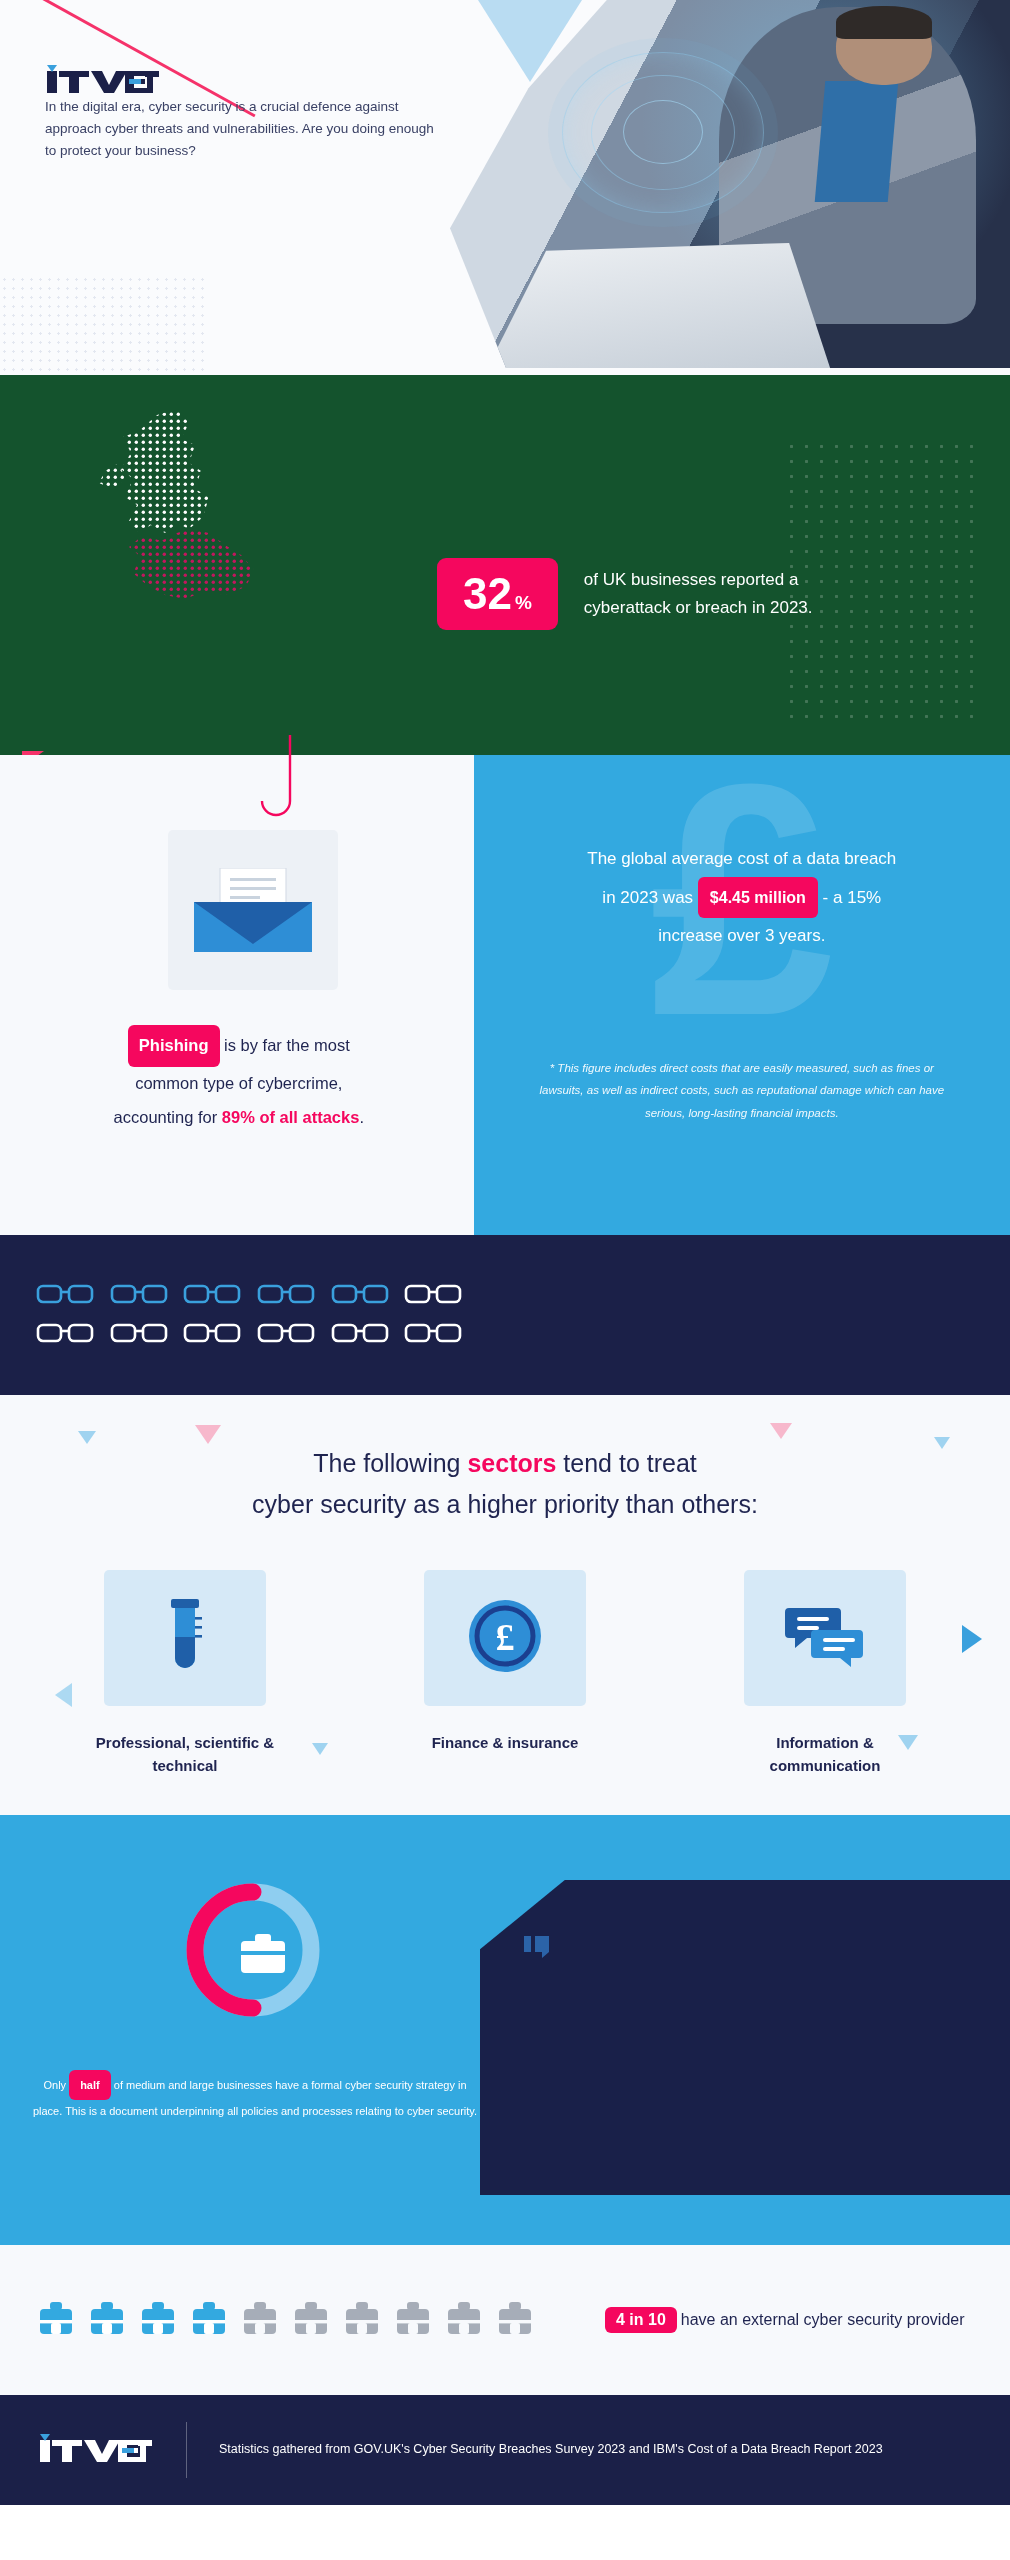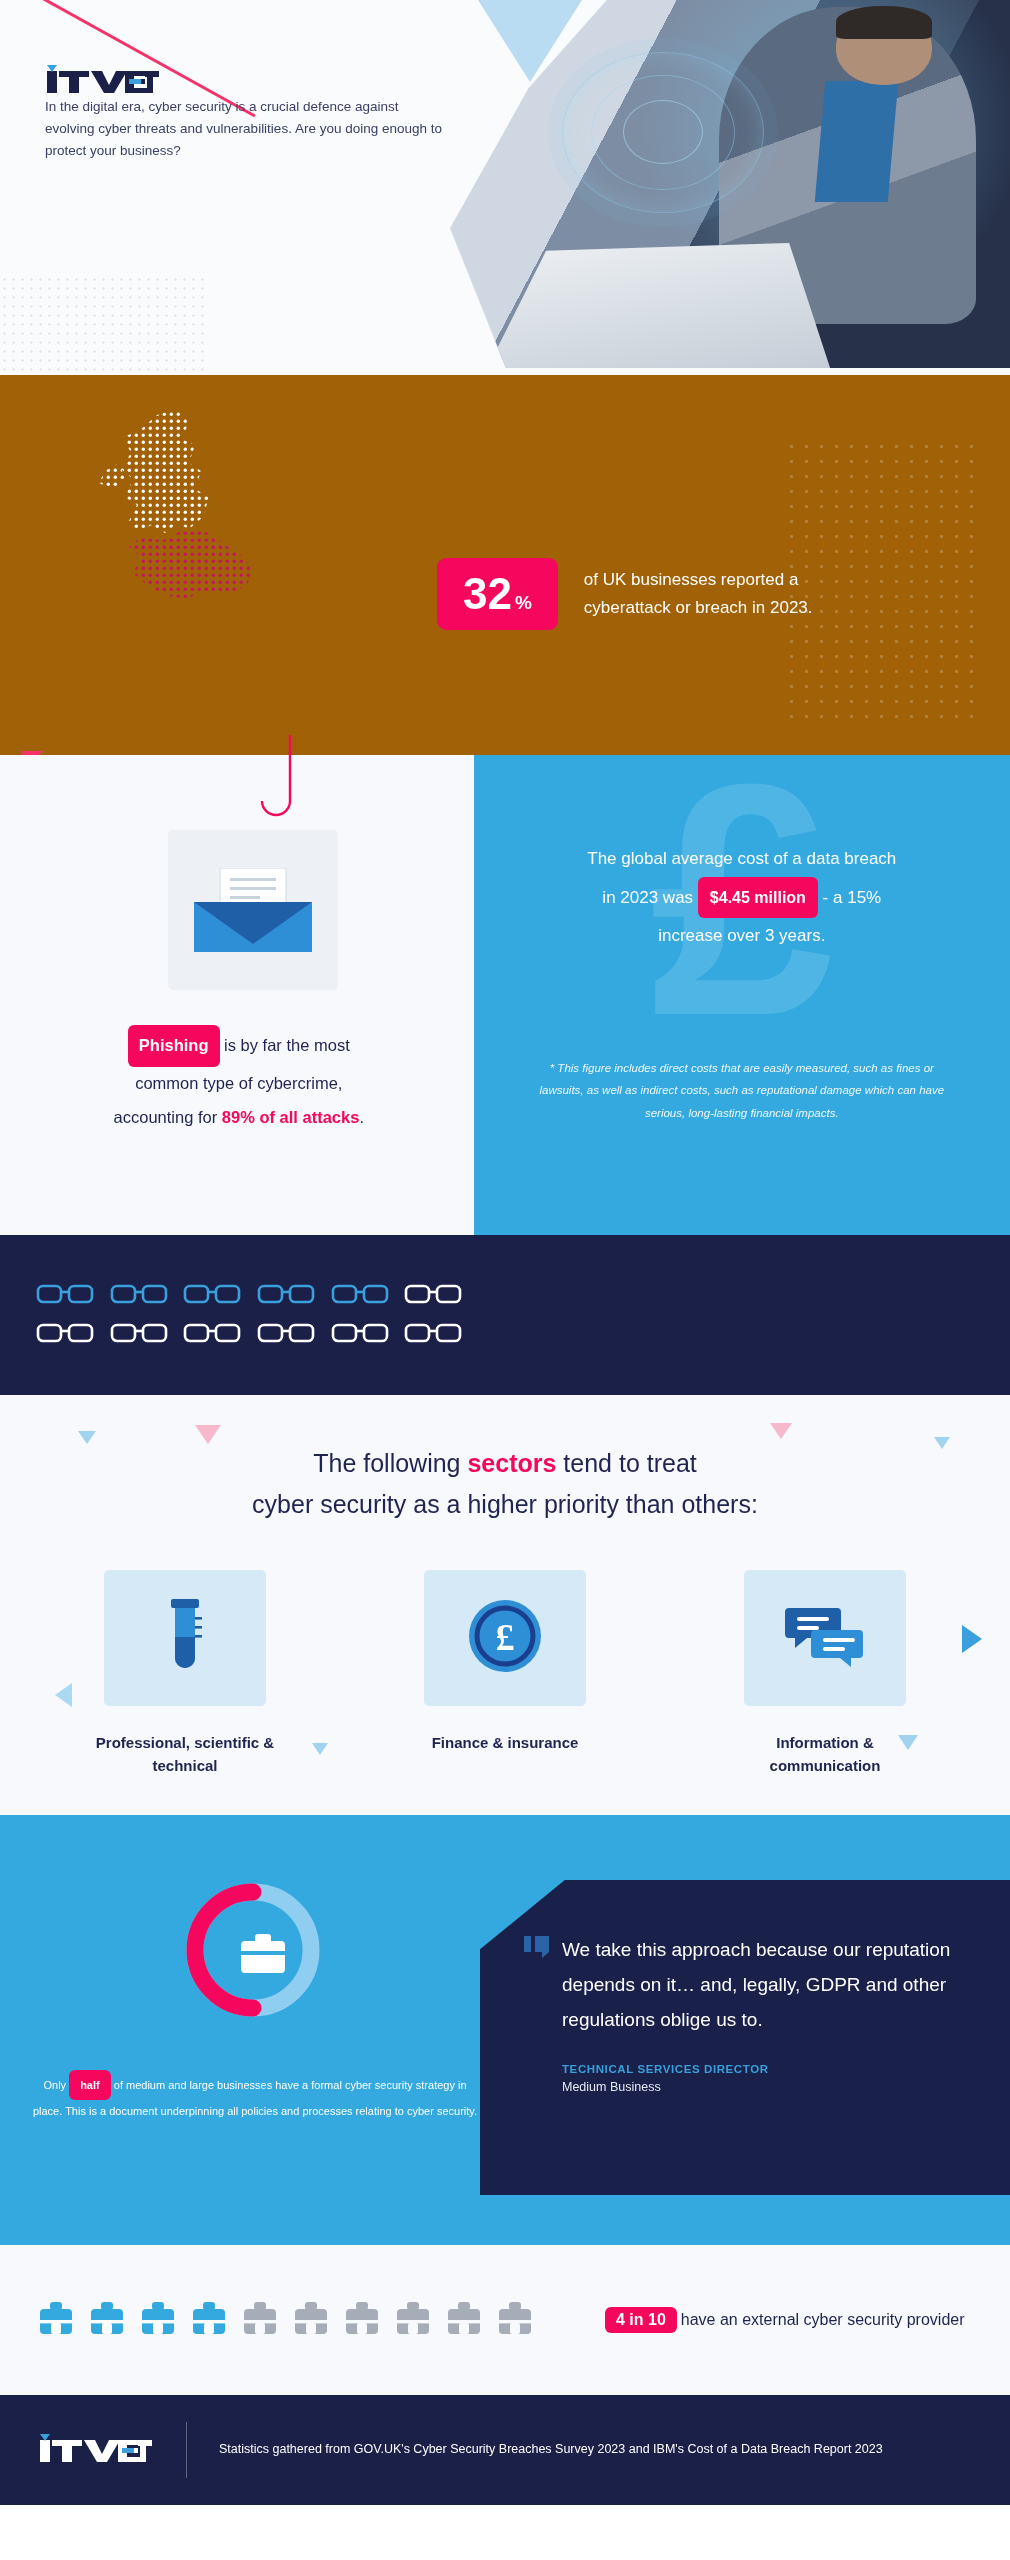--- a/index.html
+++ b/index.html
@@ -70,21 +70,21 @@
   .hero-inner { position:relative; padding:62px 0 0 45px; width:470px; }
   .logo { display:flex; align-items:flex-end; height:34px; }
   .logo svg { display:block; }
   .hero-title {
     font-size:41px; font-weight:bold; letter-spacing:.5px; color:#3aa0dd;
     margin:20px 0 18px 0; line-height:1;
   }
   .hero-sub { font-size:13.5px; line-height:1.62; color:#3a4165; width:400px; }
 
   
-  .navy { position:relative; background:#a16207; height:380px; overflow:hidden; }
+  .navy { position:relative; background:#14532d; height:380px; overflow:hidden; }
   .navy-dots-r {
     position:absolute; right:36px; top:64px; width:190px; height:290px;
     background-image:radial-gradient(rgba(255,255,255,.20) 1.4px, transparent 1.5px);
     background-size:15px 15px;
   }
   .uk-map { position:absolute; left:85px; top:30px; width:230px; height:320px; }
   .uk-map svg { display:block; }
   .stat-row { position:absolute; left:437px; top:183px; display:flex; align-items:center; gap:26px; }
   .pill-big {
     background:#f5075e; color:#fff; border-radius:9px;
@@ -222,21 +222,21 @@
           <path d="M2 9 h10 v22 h-10 z" fill="#1b2048"></path>
           <path d="M2 3 h10 l-5 7 z" fill="#3aa0dd"></path>
           <path d="M14 9 h30 v6 h-10 v16 h-10 v-16 h-10 z" fill="#1b2048"></path>
           <path d="M46 9 h11 l7 14 l7 -14 h11 l-13 22 h-10 z" fill="#1b2048"></path>
           <path d="M80 9 h22 v5 h-13 v3 h11 v5 h-11 v4 h13 v5 h-22 z" fill="#1b2048"></path>
           <path d="M84 17 h12 v5 h-12 z" fill="#3aa0dd"></path>
           <path d="M100 9 h14 v6 h-14 z" fill="#1b2048"></path>
           <path d="M102 9 h6 v22 h-6 z" fill="#1b2048"></path>
         </svg>
       </div>
-      <p class="hero-sub">In the digital era, cyber security is a crucial defence against evolving cyber threats and vulnerabilities. Are you doing enough to protect your business?</p>
+      <p class="hero-sub">In the digital era, cyber security is a crucial defence against approach cyber threats and vulnerabilities. Are you doing enough to protect your business?</p>
     </div>
   </section>
 
   <section class="navy">
     <div class="navy-dots-r"></div>
 
     <div class="uk-map">
       <svg width="230" height="320" viewBox="0 0 230 320" aria-hidden="true">
         <defs>
           <pattern id="dotW" width="7" height="7" patternUnits="userSpaceOnUse">
@@ -487,25 +487,20 @@
       <span>of medium and large businesses have a formal cyber security strategy in place. This is a document underpinning all policies and processes relating to cyber security.</span>
     </div>
 
     <div class="quote-card">
       <span class="quote-mark">
         <svg width="26" height="22" viewBox="0 0 26 22" aria-hidden="true">
           <rect x="0" y="0" width="7" height="16" fill="#2b63a8"></rect>
           <path d="M11 0 h14 v16 l-7 6 v-6 h-7 z" fill="#2b63a8"></path>
         </svg>
       </span>
-      <div class="quote-inner">
-        <div class="quote-text">We take this approach because our reputation depends on it… and, legally, GDPR and other regulations oblige us to.</div>
-        <div class="quote-role">TECHNICAL SERVICES DIRECTOR</div>
-        <div class="quote-org">Medium Business</div>
-      </div>
     </div>
   </section>
 
   <section class="provider">
     <div class="case-row">
       <span><svg width="40" height="38" viewBox="0 0 40 38">
             <rect x="4" y="10" width="32" height="25" rx="4" fill="#33a9e0"></rect>
             <rect x="14" y="3" width="12" height="8" rx="3" fill="#33a9e0"></rect>
             <rect x="15" y="24" width="10" height="11" rx="2" fill="#ffffff"></rect>
             <rect x="4" y="21" width="32" height="3.4" fill="#ffffff"></rect>

